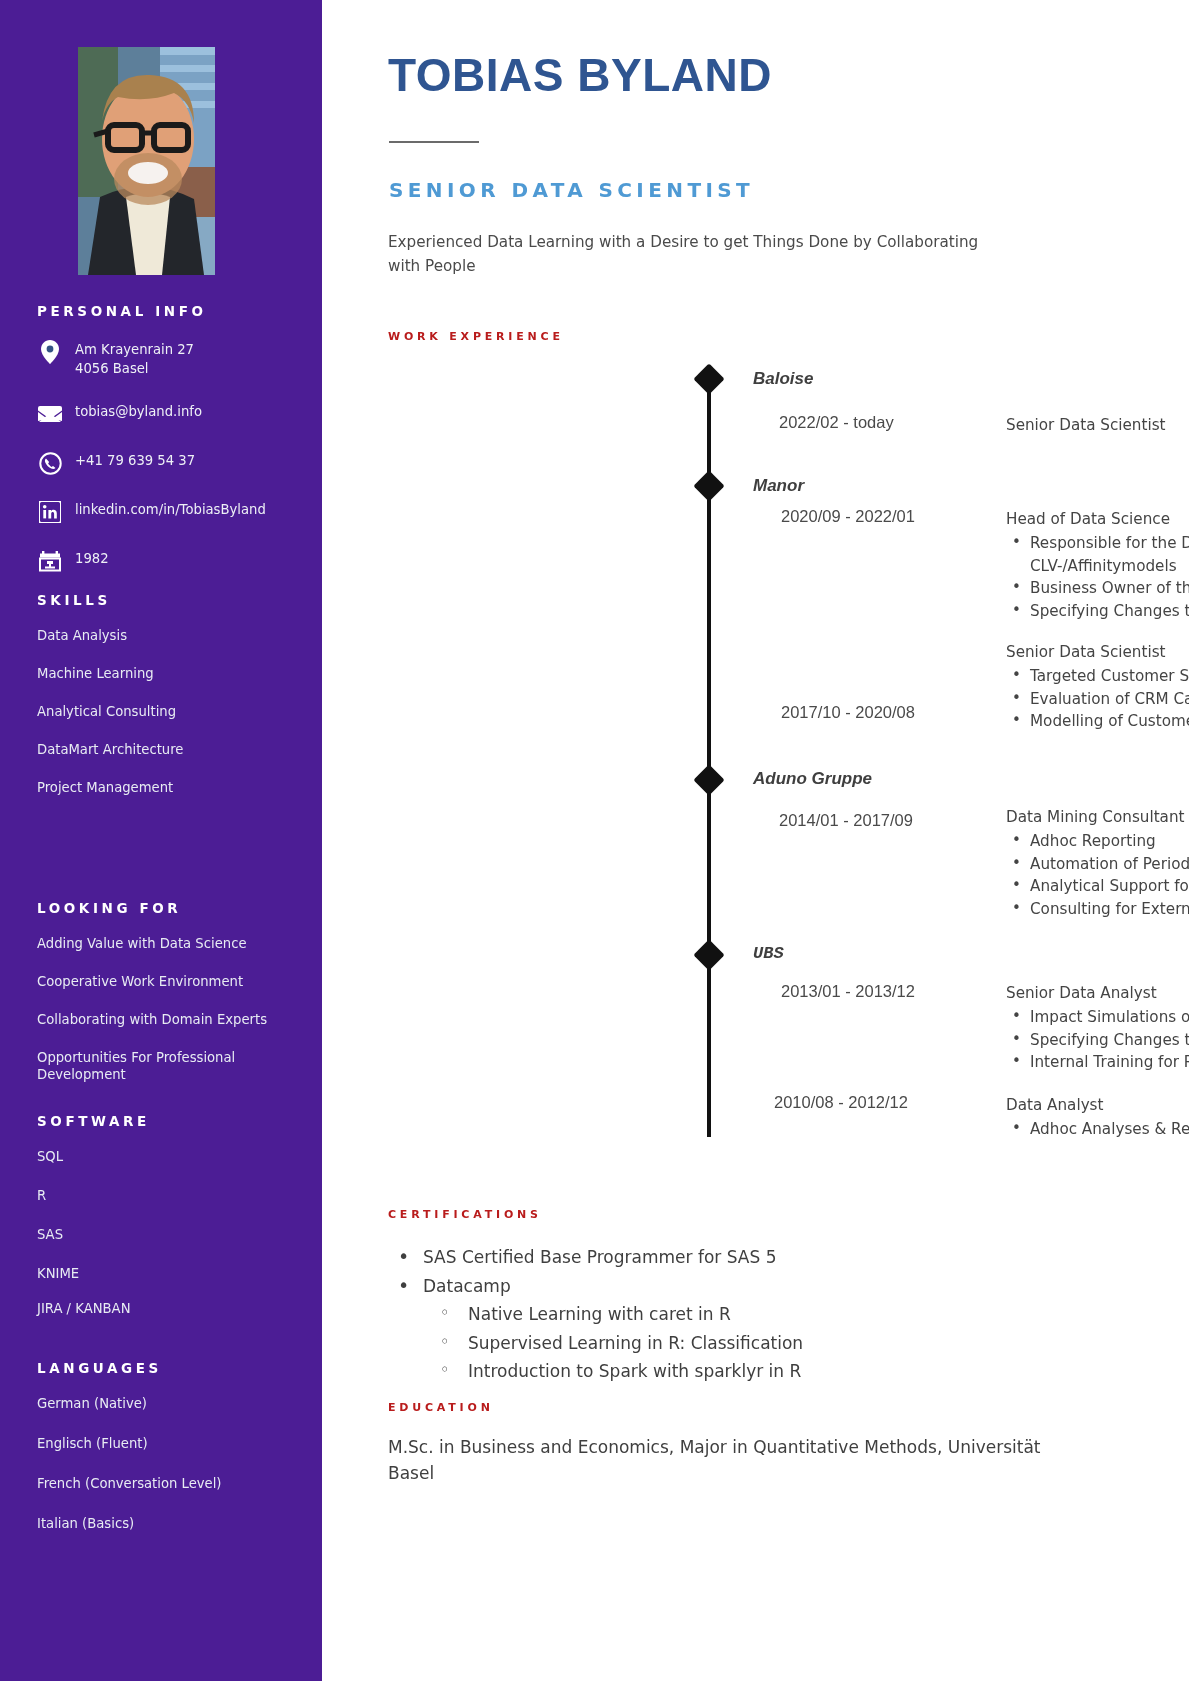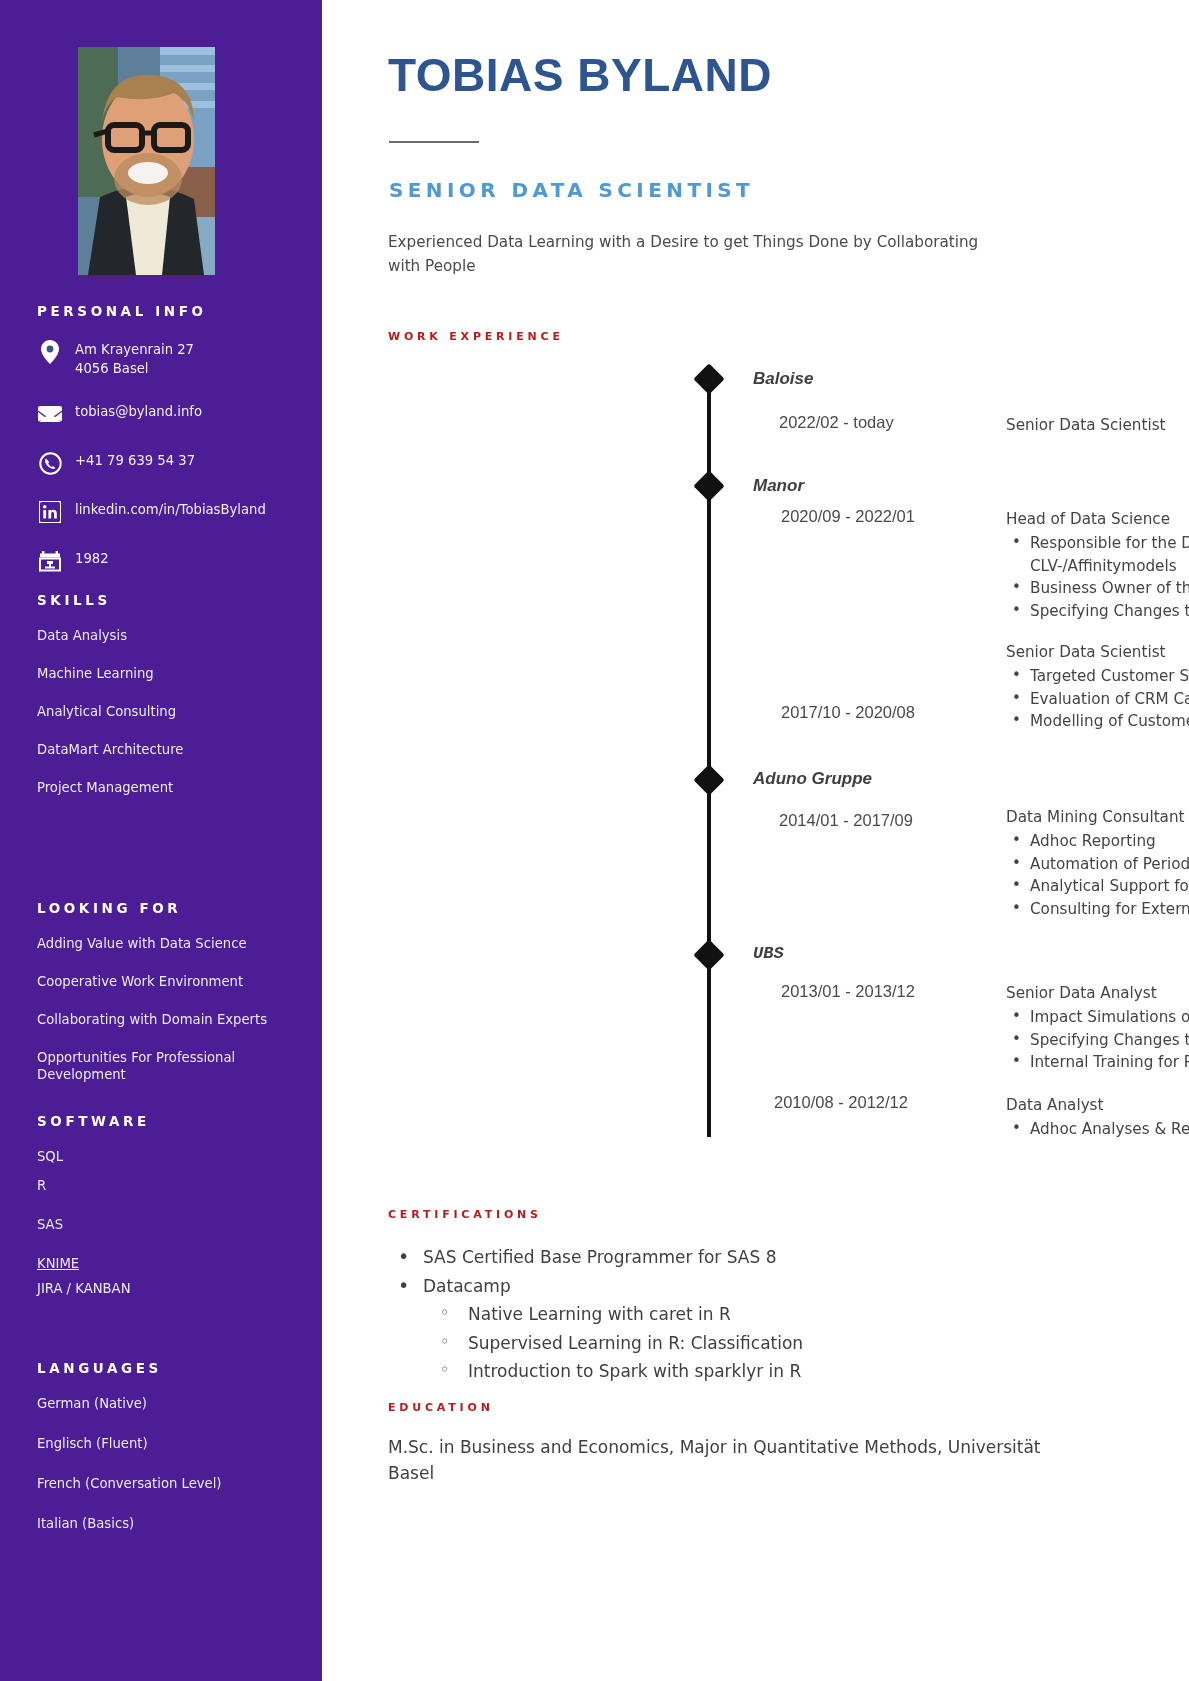--- a/index.html
+++ b/index.html
@@ -271,24 +271,24 @@
   <section class="side-section" style="top:872px;margin-top:28px;">
     <div class="side-heading">LOOKING FOR</div>
     <div class="side-item">Adding Value with Data Science</div>
     <div class="side-item">Cooperative Work Environment</div>
     <div class="side-item">Collaborating with Domain Experts</div>
     <div class="side-item">Opportunities For Professional Development</div>
   </section>
 
   <section class="side-section" style="top:1113px;">
     <div class="side-heading">SOFTWARE</div>
-    <div class="side-item" style="margin-bottom:12px;">SQL</div>
+    <div class="side-item" style="margin-bottom:22px;">SQL</div>
     <div class="side-item" style="margin-bottom:22px;">R</div>
     <div class="side-item" style="margin-bottom:22px;">SAS</div>
-    <div class="side-item" style="margin-bottom:8px;text-decoration:underline;">KNIME</div>
+    <div class="side-item" style="margin-bottom:18px;">KNIME</div>
     <div class="side-item">JIRA / KANBAN</div>
   </section>
 
   <section class="side-section" style="top:1360px;">
     <div class="side-heading">LANGUAGES</div>
     <div class="side-item" style="margin-bottom:23px;">German (Native)</div>
     <div class="side-item" style="margin-bottom:23px;">Englisch (Fluent)</div>
     <div class="side-item" style="margin-bottom:23px;">French (Conversation Level)</div>
     <div class="side-item">Italian (Basics)</div>
   </section>
@@ -359,21 +359,21 @@
   <div class="tl-date" style="left:452px; top:1093px;">2010/08 - 2012/12</div>
   <div class="role-block" style="top:1094px;">
     <div class="role-title">Data Analyst</div>
     <ul class="role-list">
       <li>Adhoc Analyses &amp; Reporting</li>
     </ul>
   </div>
 
   <div class="sec-heading" id="cert-heading">CERTIFICATIONS</div>
   <ul class="cert-list">
-    <li class="cert-l1">SAS Certified Base Programmer for SAS 8</li>
+    <li class="cert-l1">SAS Certified Base Programmer for SAS 5</li>
     <li class="cert-l1">Datacamp</li>
     <li class="cert-l2">Native Learning with caret in R</li>
     <li class="cert-l2">Supervised Learning in R: Classification</li>
     <li class="cert-l2">Introduction to Spark with sparklyr in R</li>
   </ul>
 
   <div class="sec-heading" id="edu-heading">EDUCATION</div>
   <p class="edu-text">M.Sc. in Business and Economics, Major in Quantitative Methods, Universität Basel</p>
 
 </main>

